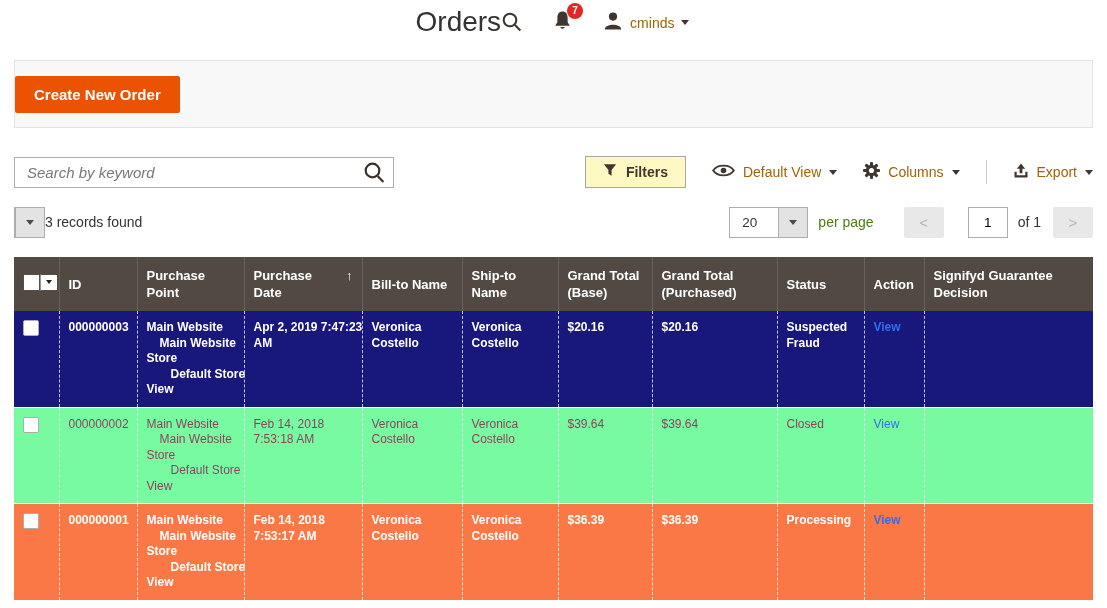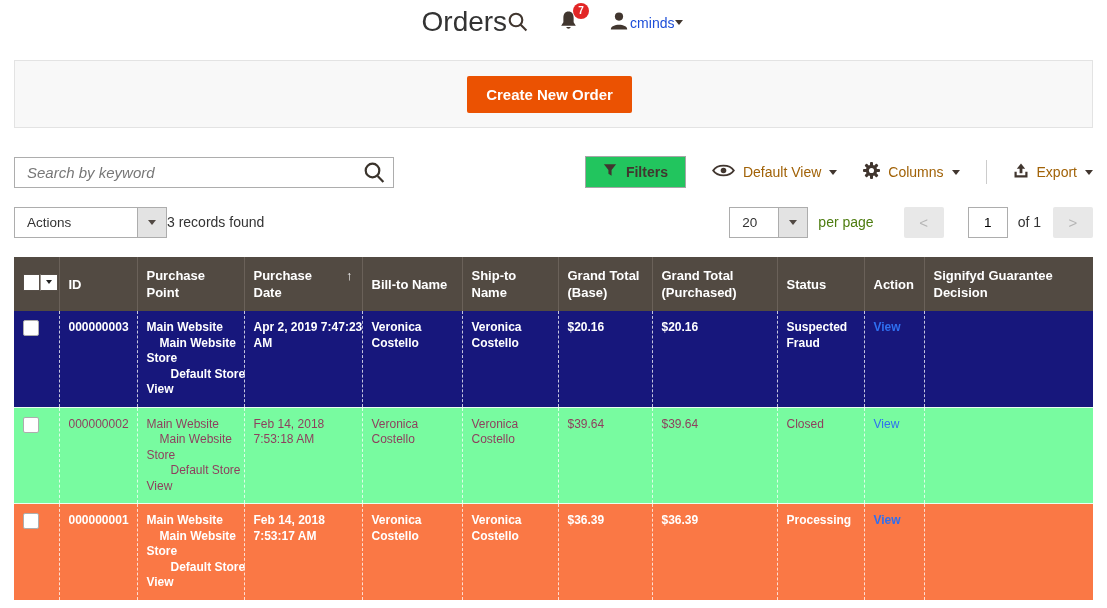--- a/index.html
+++ b/index.html
@@ -13,40 +13,40 @@
   
   .page-header{ display:flex; justify-content:center; align-items:flex-start;
     padding:4px 16px 0 14px; height:60px; }
   .page-title{ font-size:28px; font-weight:400; color:#333; margin:0; line-height:36px; }
   .topbar{ display:flex; align-items:center; gap:30px; margin-top:6px; }
   .icon-btn{ background:none; border:none; padding:0; cursor:pointer; display:flex; align-items:center; }
   .bell-wrap{ position:relative; }
   .badge{ position:absolute; top:-7px; right:-10px; background:#e22626; color:#fff;
     font-size:10px; font-weight:700; min-width:16px; height:16px; line-height:16px;
     border-radius:9px; text-align:center; padding:0 3px; }
-  .account{ display:flex; align-items:center; gap:1px; font-size:14px; color:#1d4ed8; cursor:pointer; }
+  .account{ display:flex; align-items:center; gap:7px; font-size:14px; color:#a16207; cursor:pointer; }
   .caret{ width:0; height:0; border-left:4px solid transparent; border-right:4px solid transparent;
     border-top:5px solid #41362f; display:inline-block; }
 
   
   .action-band{ margin:0 14px; height:68px; background:#f8f8f8; border:1px solid #e3e3e3;
-    display:flex; align-items:center; justify-content:center; padding-right:8px; }
+    display:flex; align-items:center; justify-content:flex-start; padding-right:8px; }
   .btn-primary{ background:#eb5202; color:#fff; border:none; border-radius:2px;
     font-family:"Liberation Sans", sans-serif; font-size:15px; font-weight:700;
     padding:10px 19px; cursor:pointer; }
 
   
   .controls-row{ margin:28px 14px 0; display:flex; justify-content:space-between; align-items:center; height:32px; }
   .search-box{ position:relative; width:380px; }
   .search-box input{ width:100%; height:31px; border:1px solid #adadad; padding:0 40px 0 12px;
     font-family:"Liberation Sans", sans-serif; font-size:15px; color:#444; }
   .search-box input::placeholder{ font-style:italic; color:#777; }
   .search-box .mag{ position:absolute; right:9px; top:4px; cursor:pointer; }
   .right-controls{ display:flex; align-items:center; gap:26px; font-size:14px; }
-  .filters-btn{ display:flex; align-items:center; gap:9px; background:#22c55e; border:1px solid #a6a6a6;
+  .filters-btn{ display:flex; align-items:center; gap:9px; background:#fef9c3; border:1px solid #a6a6a6;
     padding:6px 17px 7px; font-family:"Liberation Sans", sans-serif; font-size:14px; font-weight:600; color:#41362f; cursor:pointer; }
   .dd-ctl{ display:flex; align-items:center; gap:8px; cursor:pointer; color:#a16207; }
   .v-divider{ width:1px; height:24px; background:#ccc; }
 
   
   .list-controls{ margin:18px 14px 0; display:flex; justify-content:space-between; align-items:center; height:32px; }
   .lc-left, .lc-right{ display:flex; align-items:center; }
   .select-split{ display:inline-flex; border:1px solid #adadad; height:31px; background:#fff; cursor:pointer; }
   .select-split .val{ padding:0 12px; line-height:29px; font-size:13.5px; color:#333; }
   .select-split .caret-box{ width:29px; border-left:1px solid #adadad; background:#e3e3e3;
@@ -183,21 +183,20 @@
       </span>
       <span>Export</span>
       <span class="caret"></span>
     </div>
   </div>
 </div>
 
 <div class="list-controls">
   <div class="lc-left">
     <div class="select-split actions-select">
-      <span class="val">Actions</span>
       <span class="caret-box">
           <span class="caret"></span>
         </span>
     </div>
     <span class="records">3 records found</span>
   </div>
   <div class="lc-right">
     <div class="select-split perpage-select">
       <span class="val">20</span>
       <span class="caret-box">

